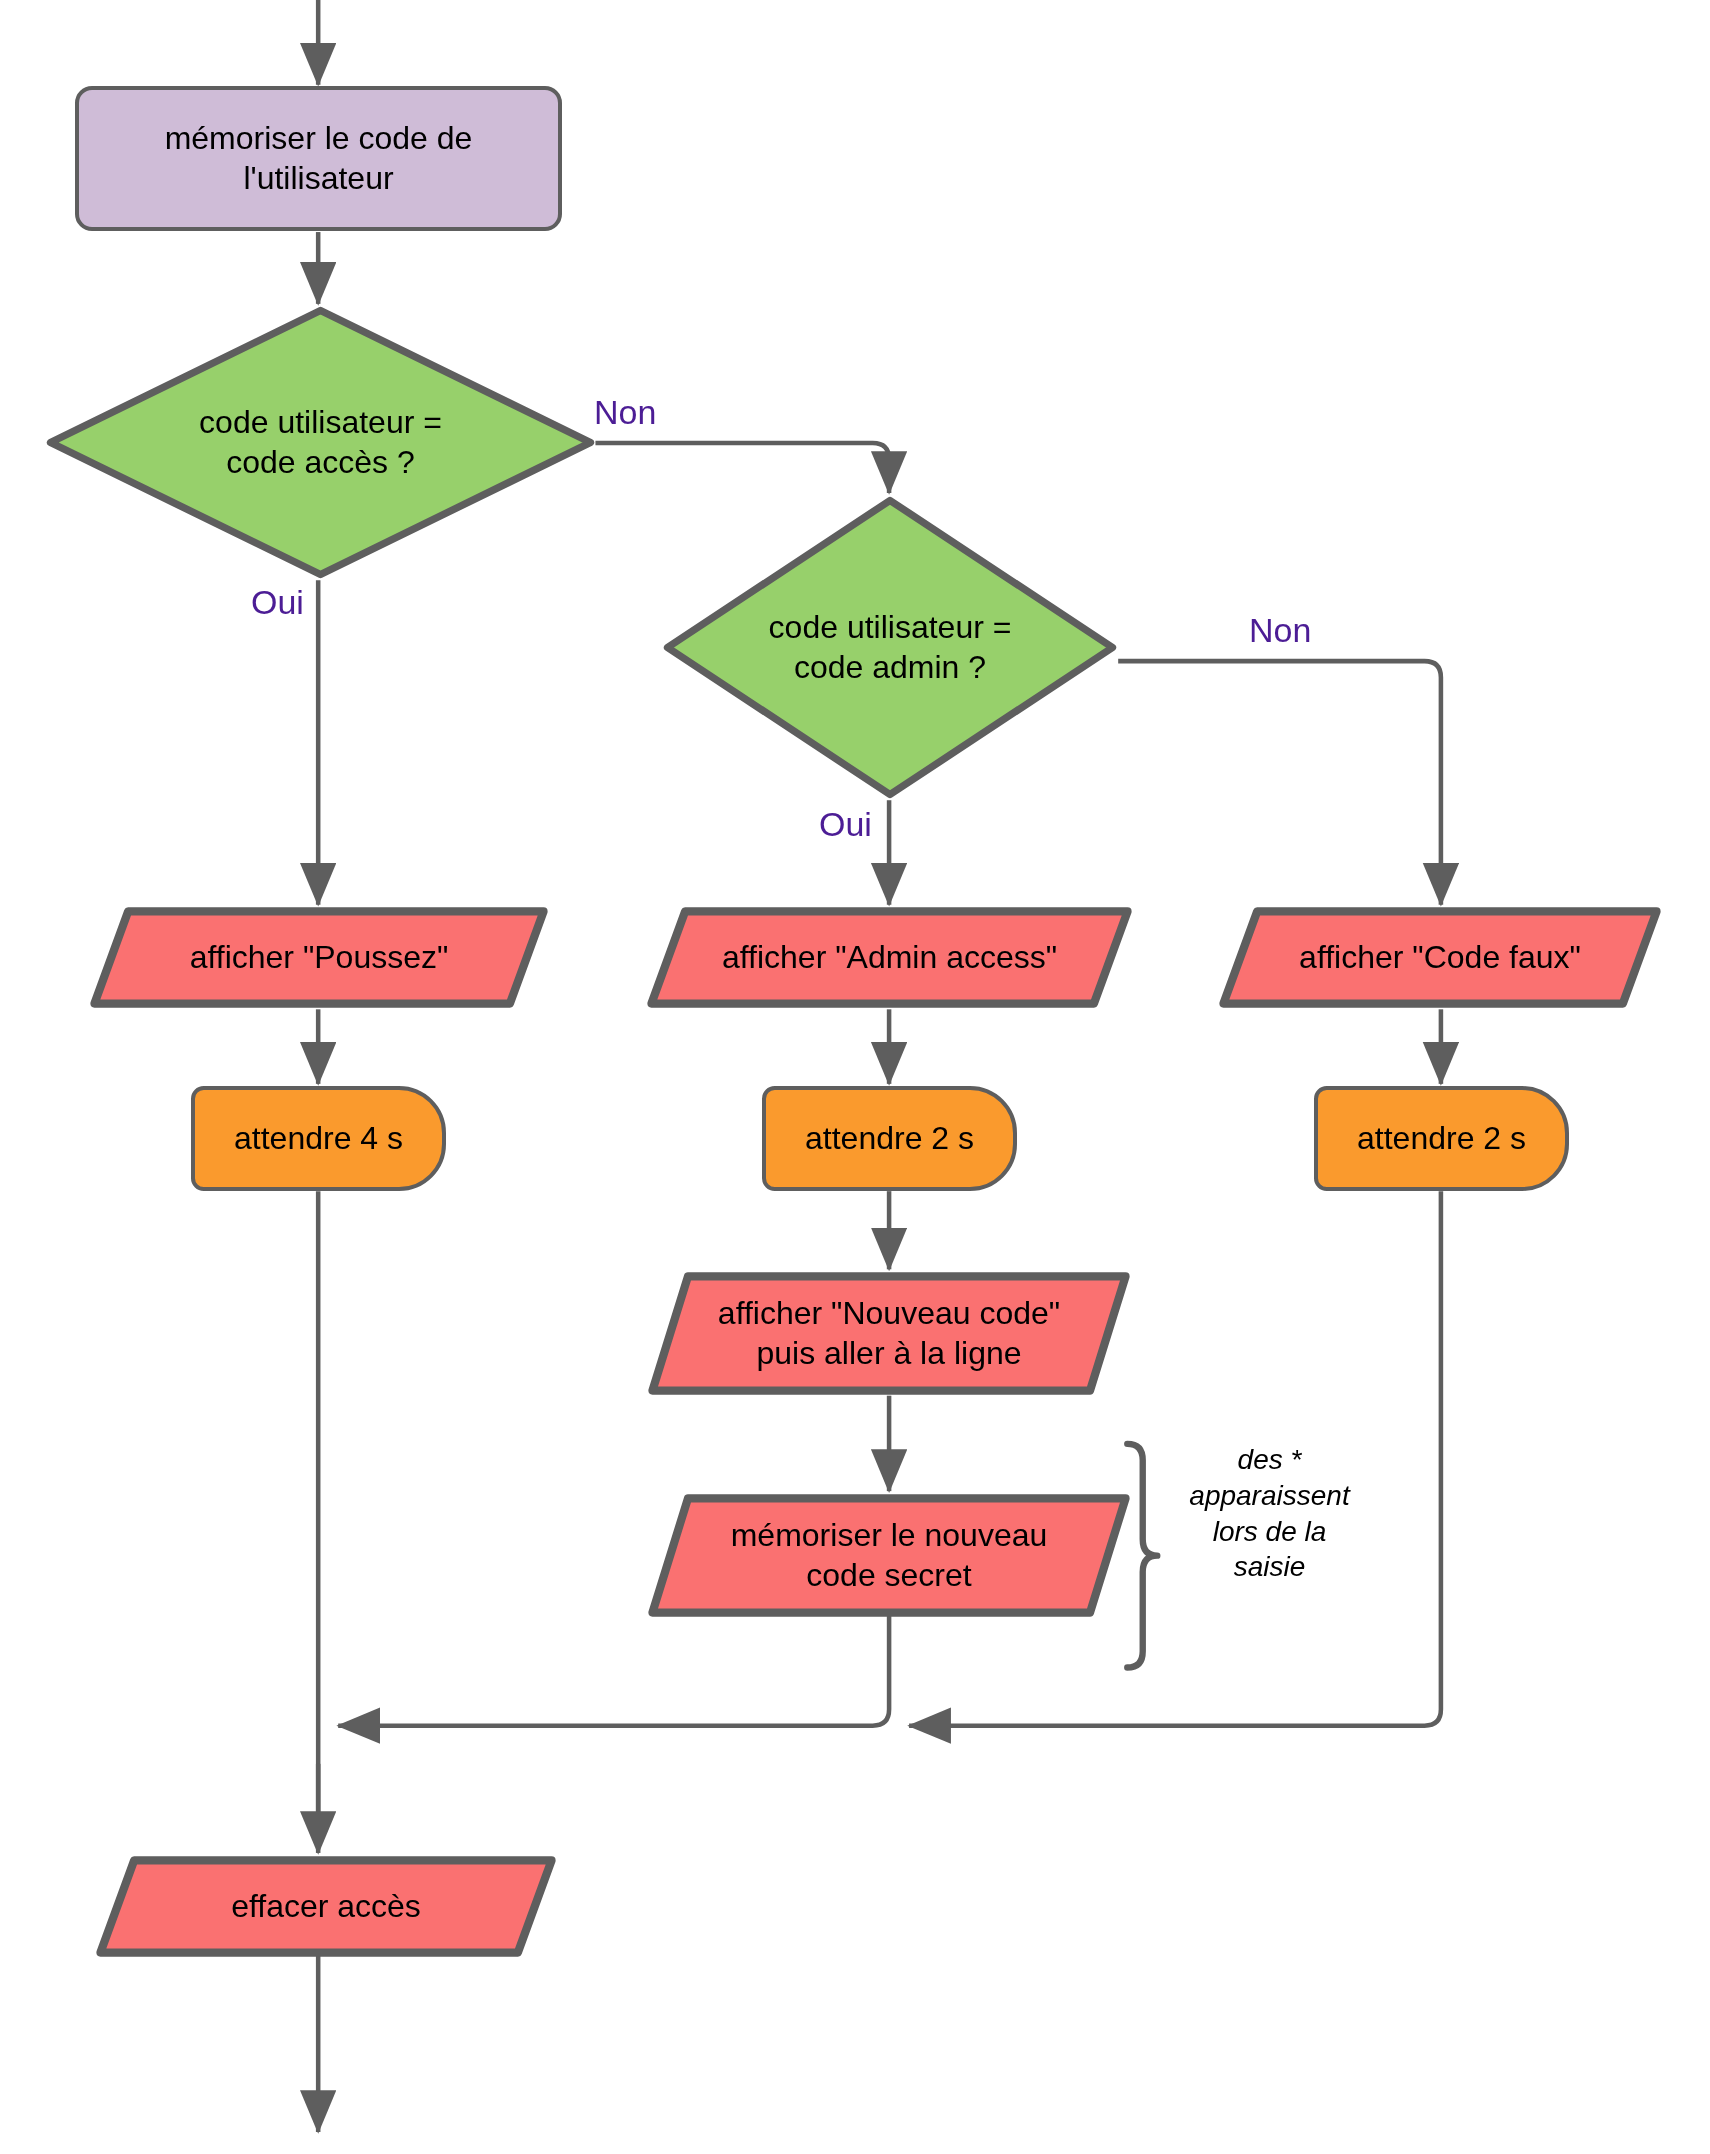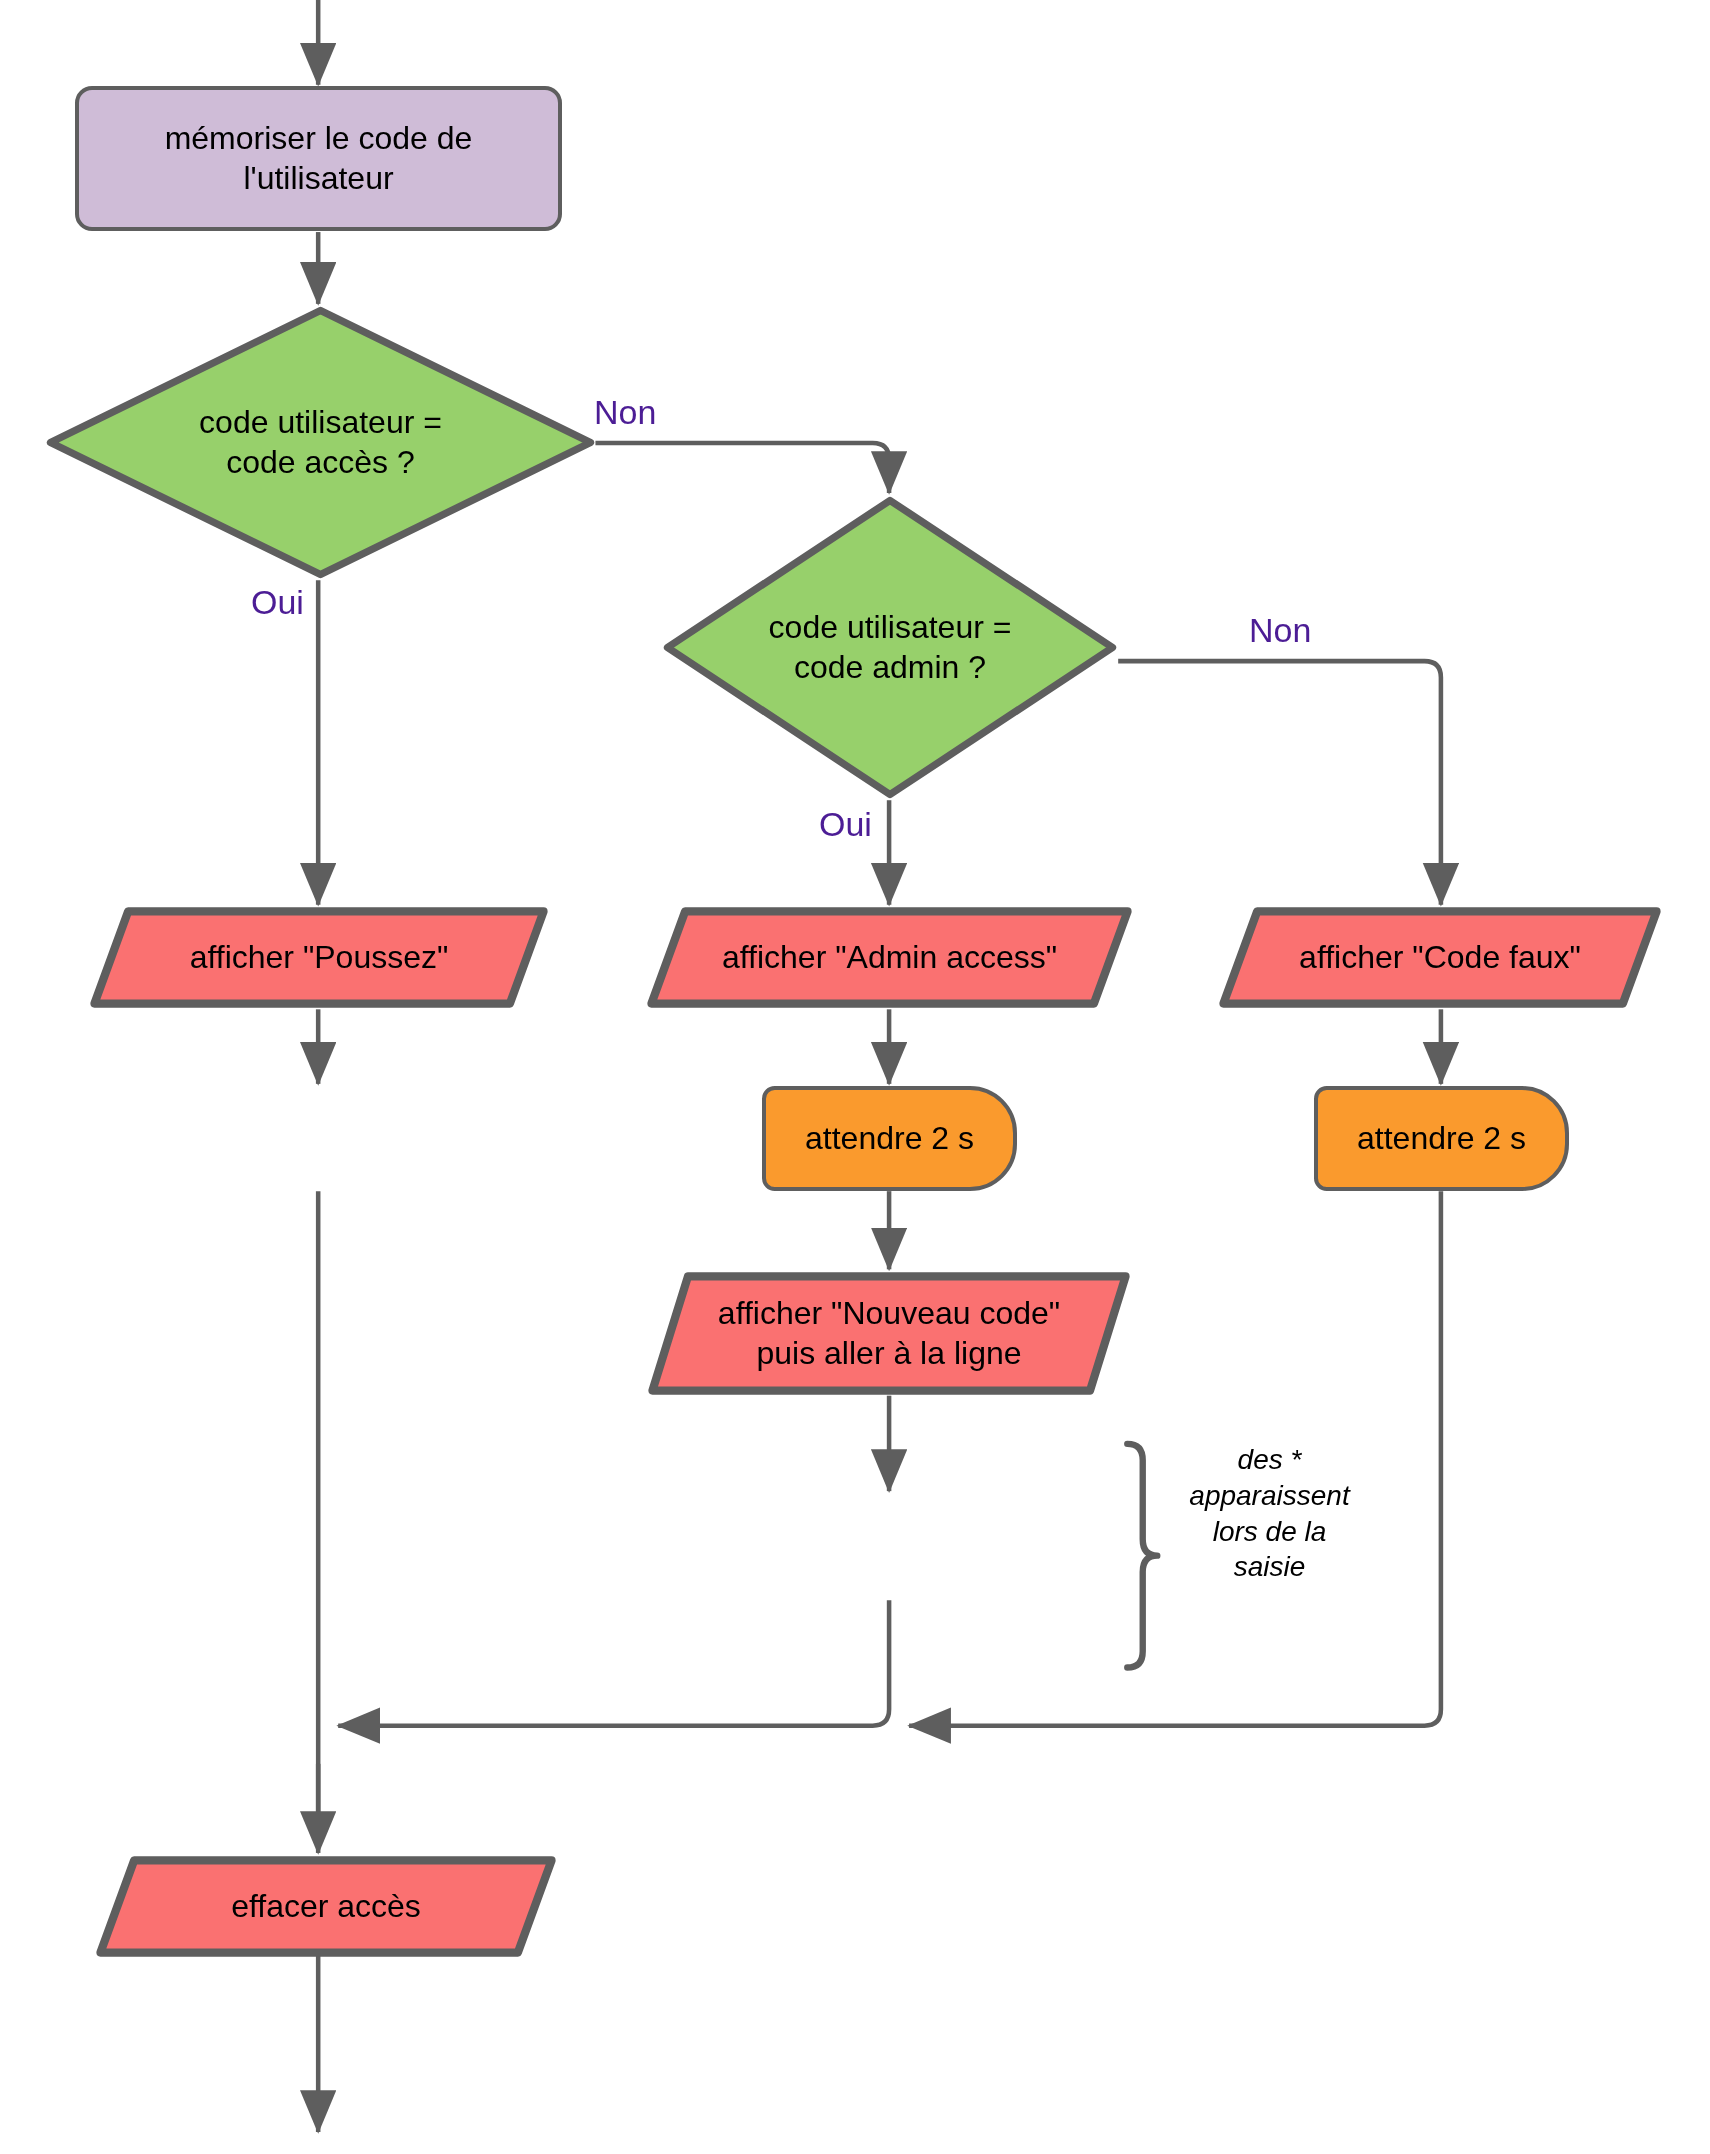--- a/index.html
+++ b/index.html
@@ -193,37 +193,47 @@
     <span class="lbl">afficher "Admin access"</span>
   </div>
 
   <div class="node shape-io" style="left:1218px; top:906px; width:444px; height:103px;">
     <svg class="para" viewBox="0 0 488 113" preserveAspectRatio="none" xmlns="http://www.w3.org/2000/svg">
       <path d="M43,6 L482,6 L445,107 L6,107 Z" fill="#fa7171" stroke="#5e5e5e" stroke-width="9" stroke-linejoin="round"></path>
     </svg>
     <span class="lbl">afficher "Code faux"</span>
   </div>
 
+  <div class="node shape-delay" style="left:191px; top:1086px; width:255px; height:105px;">
+    <span class="lbl">attendre 4 s</span>
+  </div>
 
   <div class="node shape-delay" style="left:762px; top:1086px; width:255px; height:105px;">
     <span class="lbl">attendre 2 s</span>
   </div>
 
   <div class="node shape-delay" style="left:1314px; top:1086px; width:255px; height:105px;">
     <span class="lbl">attendre 2 s</span>
   </div>
 
   <div class="node shape-io" style="left:647px; top:1271px; width:484px; height:125px;">
     <svg class="para" viewBox="0 0 532 138" preserveAspectRatio="none" xmlns="http://www.w3.org/2000/svg">
       <path d="M45,6 L526,6 L487,132 L6,132 Z" fill="#fa7171" stroke="#5e5e5e" stroke-width="9" stroke-linejoin="round"></path>
     </svg>
     <span class="lbl">afficher "Nouveau code"
 puis aller à la ligne</span>
   </div>
 
+  <div class="node shape-io" style="left:647px; top:1493px; width:484px; height:125px;">
+    <svg class="para" viewBox="0 0 532 138" preserveAspectRatio="none" xmlns="http://www.w3.org/2000/svg">
+      <path d="M45,6 L526,6 L487,132 L6,132 Z" fill="#fa7171" stroke="#5e5e5e" stroke-width="9" stroke-linejoin="round"></path>
+    </svg>
+    <span class="lbl">mémoriser le nouveau
+code secret</span>
+  </div>
 
   <div class="node shape-io" style="left:95px; top:1855px; width:462px; height:103px;">
     <svg class="para" viewBox="0 0 508 113" preserveAspectRatio="none" xmlns="http://www.w3.org/2000/svg">
       <path d="M43,6 L502,6 L465,107 L6,107 Z" fill="#fa7171" stroke="#5e5e5e" stroke-width="9" stroke-linejoin="round"></path>
     </svg>
     <span class="lbl">effacer accès</span>
   </div>
 
   <div class="edge-label" style="left:594px; top:393px;">Non</div>
 

